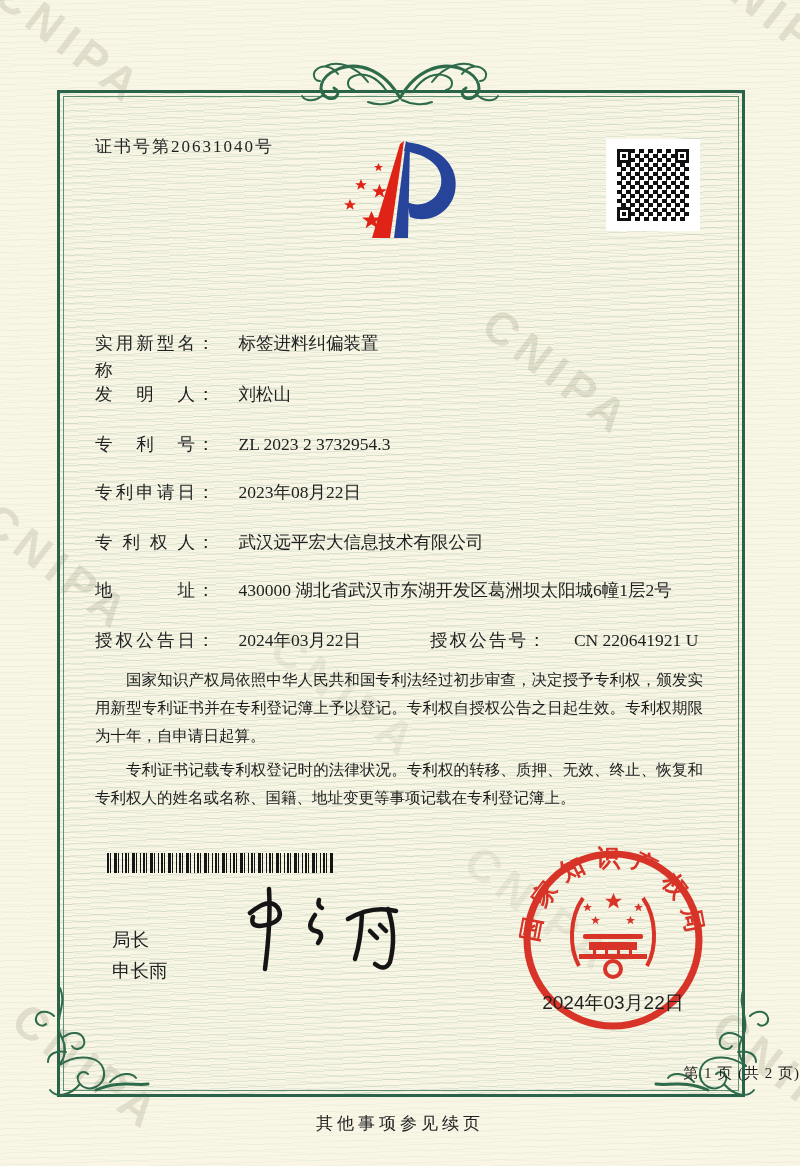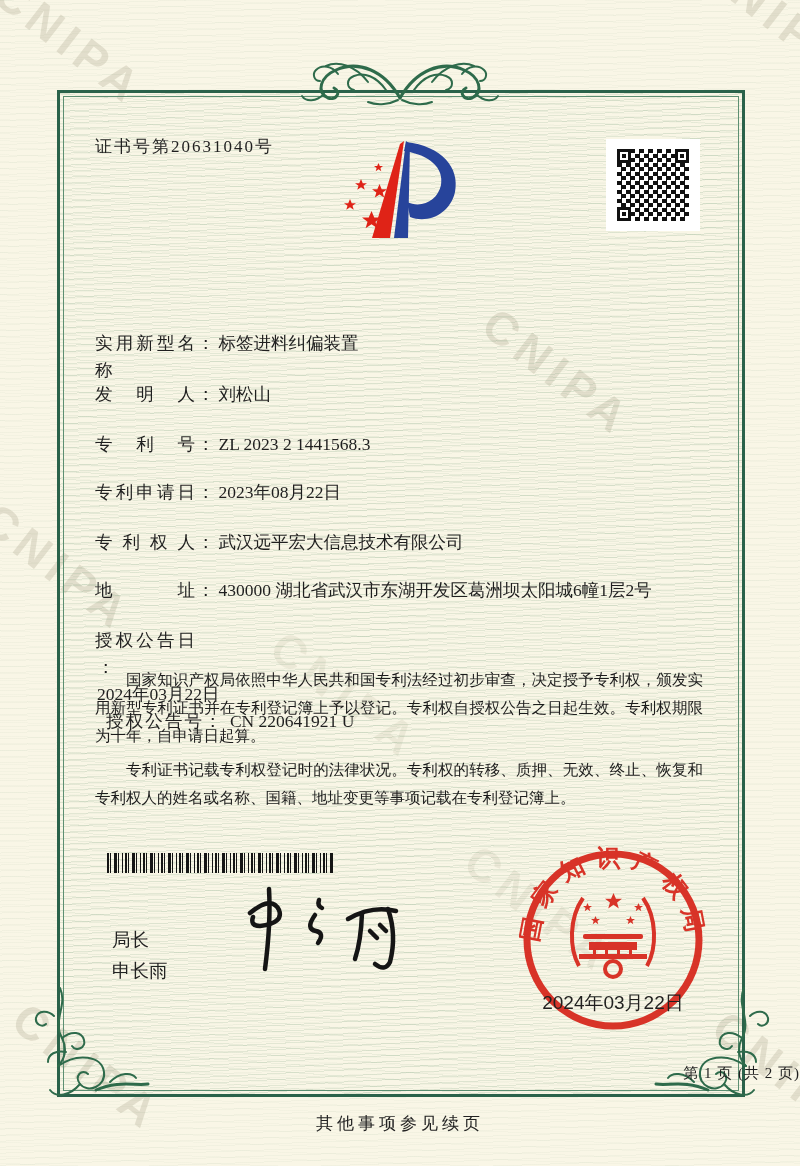--- a/index.html
+++ b/index.html
@@ -50,21 +50,21 @@
   .qr .finder{position:absolute;width:14px;height:14px;border:3px solid #111;background:#fff;box-sizing:border-box;}
   .qr .finder::after{content:"";position:absolute;left:2px;top:2px;width:4px;height:4px;background:#111;}
   .qr .f-tl{left:0;top:0;} .qr .f-tr{right:0;top:0;} .qr .f-bl{left:0;bottom:0;}
   
   .title{position:absolute;left:0;right:0;top:258px;text-align:center;
     font-size:40px;font-weight:bold;letter-spacing:12px;color:#141414;}
   
   .row{position:absolute;left:95px;display:flex;align-items:flex-start;font-size:17.5px;line-height:27px;}
   .row .lbl{display:inline-block;width:100px;text-align:justify;text-align-last:justify;}
   .row .colon{display:inline-block;margin:0 2px 0 2px;}
-  .row .val{display:inline-block;margin-left:2px;max-width:505px;}
+  .row .val{display:inline-block;margin-left:22px;max-width:505px;}
   .grant-gap{display:inline-block;width:58px;}
   .grant2 .lbl{width:96px;margin-left:11px;}
   
   .body-text{position:absolute;left:95px;top:666px;width:620px;
     font-size:15.5px;line-height:28px;text-align:justify;color:#1c1c1c;}
   .body-text p{margin:0 12px 6px 0;text-indent:2em;}
   
   .barcode{position:absolute;left:107px;top:853px;width:226px;height:20px;
     background:repeating-linear-gradient(90deg,
       #151515 0 2px, transparent 2px 3px,
@@ -182,39 +182,39 @@
     <span class="val">标签进料纠偏装置</span>
   </div>
   <div class="row" style="top:381px;">
     <span class="lbl">发明人</span>
       <span class="colon">：</span>
     <span class="val">刘松山</span>
   </div>
   <div class="row" style="top:431px;">
     <span class="lbl">专利号</span>
       <span class="colon">：</span>
-    <span class="val">ZL 2023 2 1441568.3</span>
+    <span class="val">ZL 2023 2 3732954.3</span>
   </div>
   <div class="row" style="top:479px;justify-content:flex-end;">
     <span class="lbl">专利申请日</span>
       <span class="colon">：</span>
     <span class="val">2023年08月22日</span>
   </div>
   <div class="row" style="top:529px;">
     <span class="lbl">专利权人</span>
       <span class="colon">：</span>
     <span class="val">武汉远平宏大信息技术有限公司</span>
   </div>
   <div class="row" style="top:577px;">
     <span class="lbl">地址</span>
       <span class="colon">：</span>
     <span class="val">430000 湖北省武汉市东湖开发区葛洲坝太阳城6幢1层2号</span>
   </div>
 
-  <div class="row" style="top:627px;flex-direction:column;">
+  <div class="row" style="top:627px;">
     <span class="lbl">授权公告日</span>
       <span class="colon">：</span>
     <span class="val">2024年03月22日</span>
     <span class="grant-gap"></span>
     <span class="grant2">
       <span class="lbl">授权公告号</span><span class="colon">：</span>
       <span class="val">CN 220641921 U</span>
     </span>
   </div>
 

